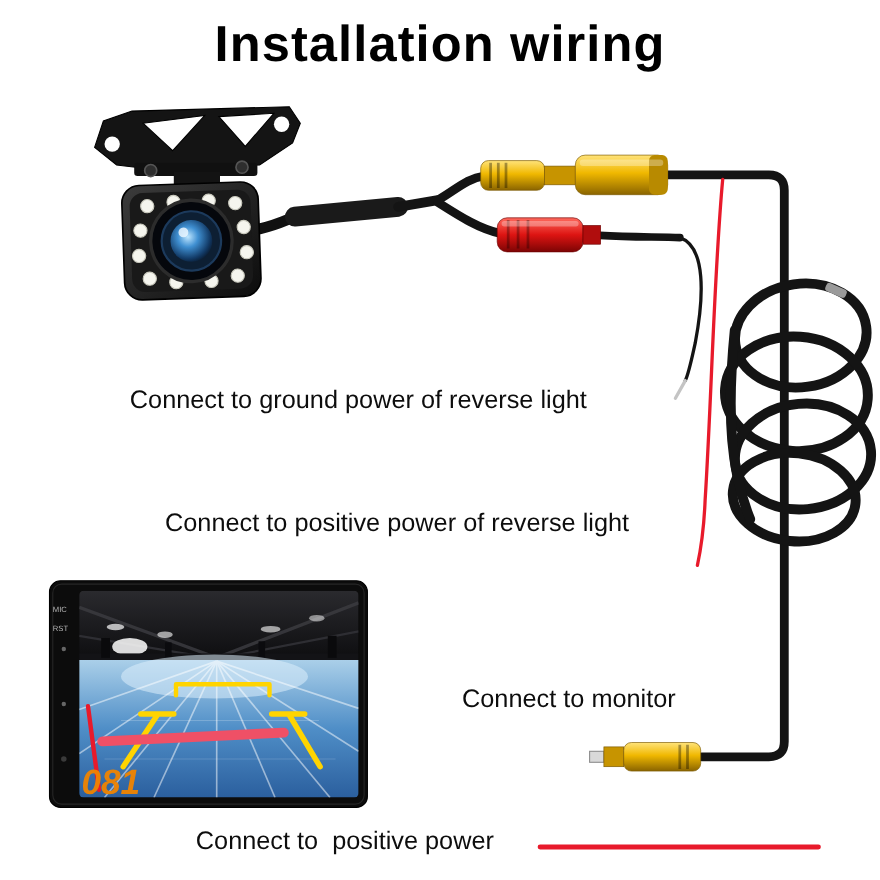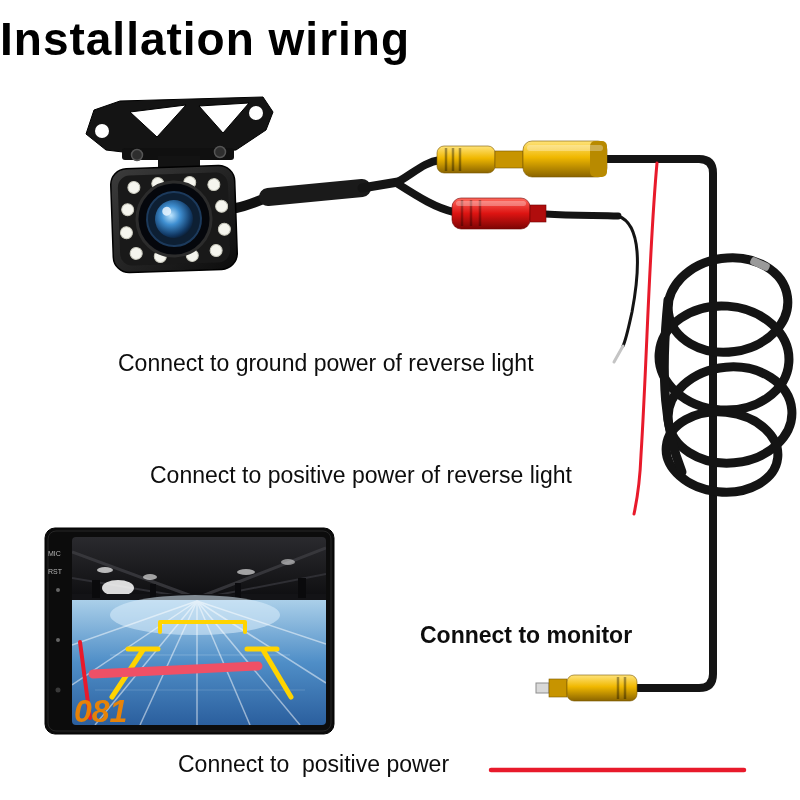--- a/index.html
+++ b/index.html
@@ -1,30 +1,30 @@
 <!DOCTYPE html>
 <html><head>
 <meta charset="utf-8">
 <style>
   html,body{margin:0;padding:0;background:#ffffff;}
   .canvas{
     position:relative;width:800px;height:800px;background:#ffffff;
     overflow:hidden;font-family:"Liberation Sans",sans-serif;
   }
   .title{
-    position:absolute;top:12px;left:0;right:0;margin:0;text-align:left;
+    position:absolute;top:12px;left:0;right:0;margin:0;text-align:center;
     font-size:46px;font-weight:900;letter-spacing:1px;color:#000;
   }
   .diagram-svg{position:absolute;left:0;top:0;}
   .label{
     position:absolute;color:#0d0d0d;font-size:23px;white-space:pre;
   }
   .lbl-ground{left:118px;top:350px;}
   .lbl-positive-reverse{left:150px;top:462px;}
-  .lbl-monitor{left:420px;top:622px;font-weight:bold;}
+  .lbl-monitor{left:420px;top:622px;}
   .lbl-positive-power{left:166px;top:751px;margin-left:12px;}
 </style>
 </head>
 <body>
 
 <div class="canvas">
 
   <h1 class="title">Installation wiring</h1>
 
   <svg class="diagram-svg" width="800" height="800" viewBox="0 0 800 800">

